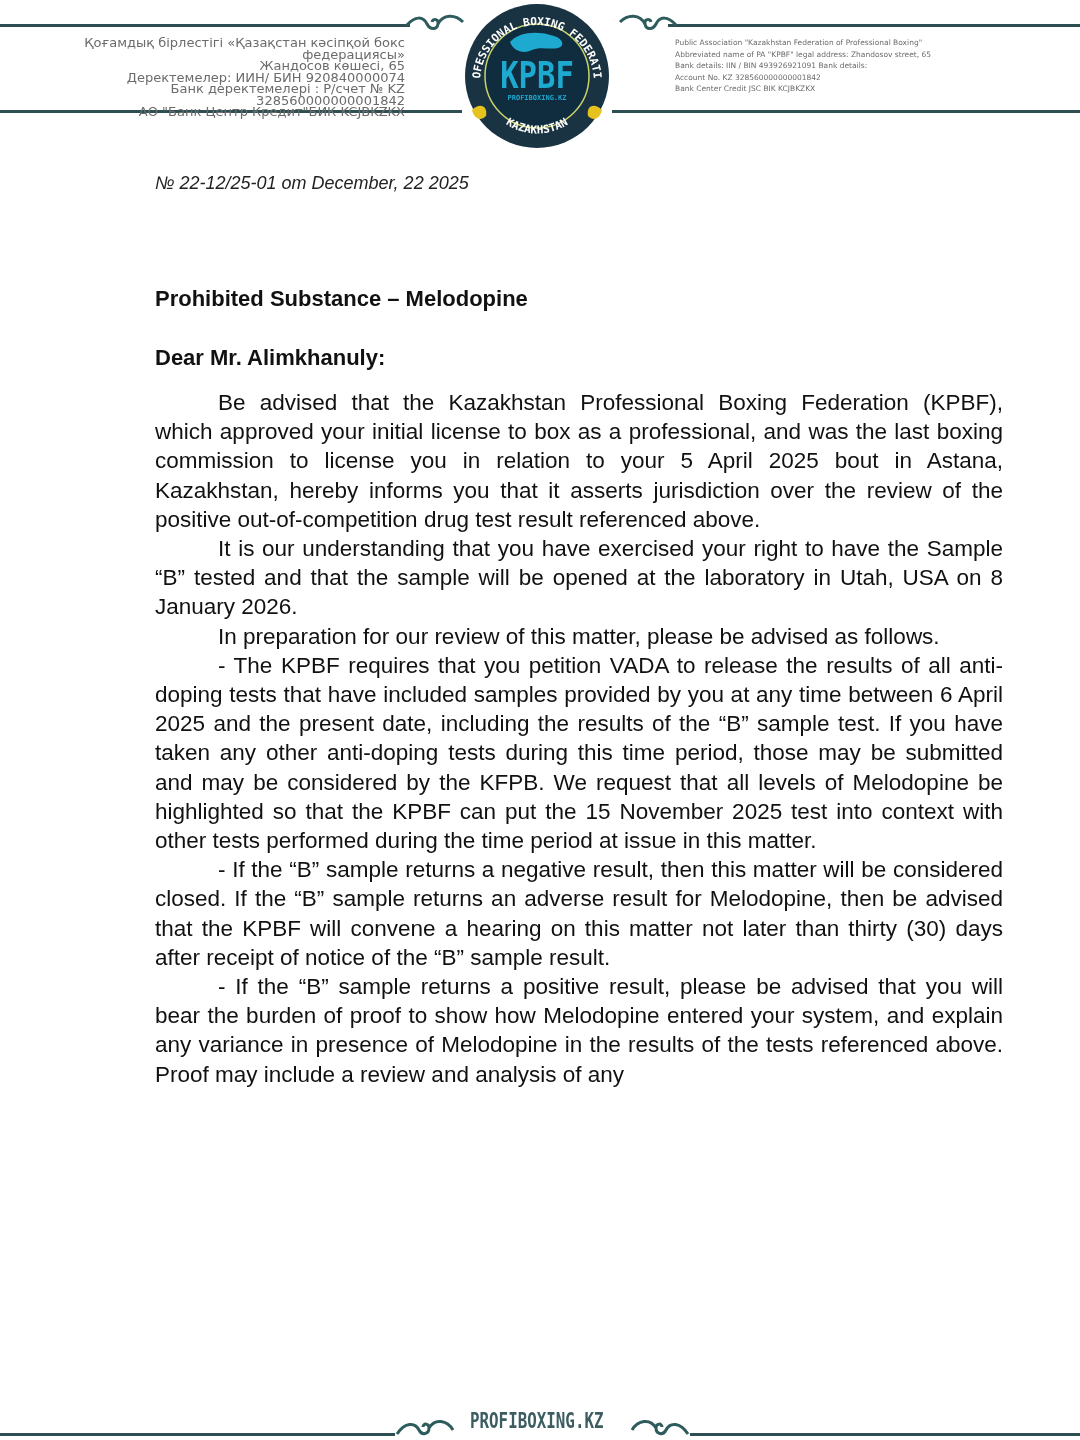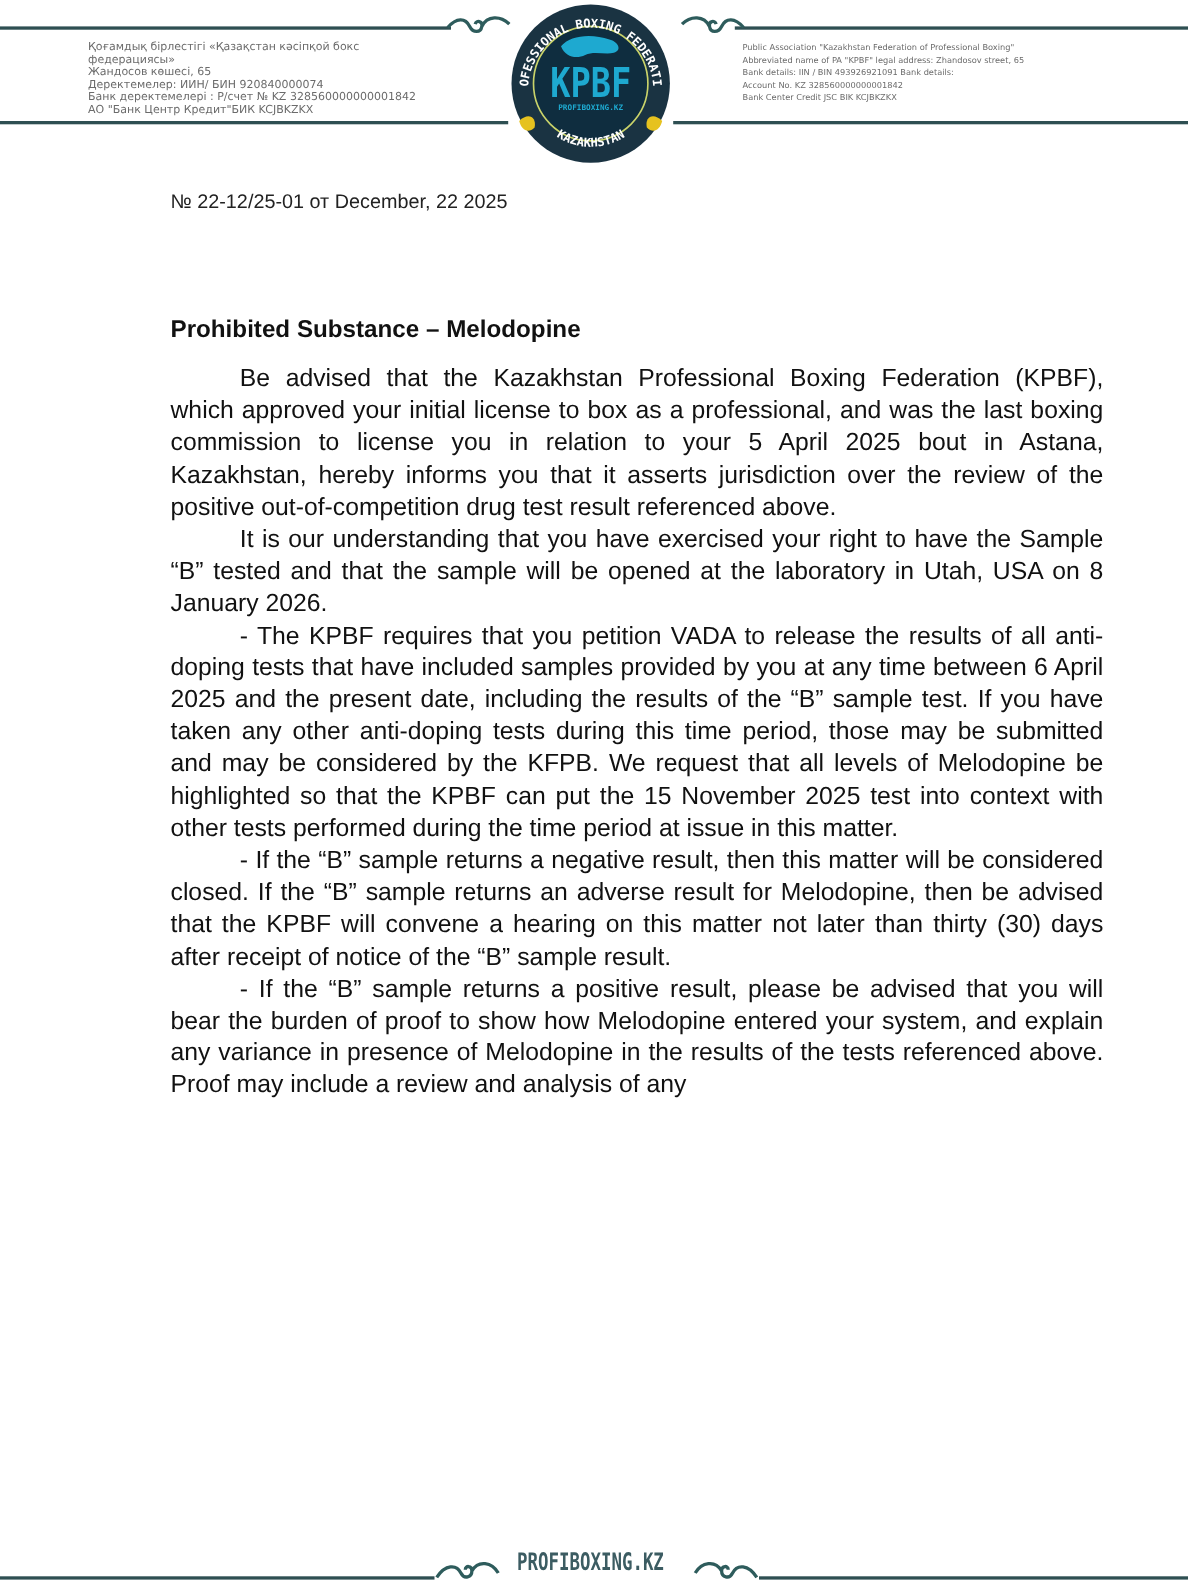--- a/index.html
+++ b/index.html
@@ -7,30 +7,30 @@
     width: 1080px; height: 1440px; background: #ffffff; position: relative; overflow: hidden;
     font-family: "Liberation Sans", sans-serif; color: #111;
   }
   .rule { position: absolute; height: 3px; background: #2e4f52; }
   .rule.top-l { left: 0; top: 24px; width: 410px; }
   .rule.top-r { left: 668px; top: 24px; width: 412px; }
   .rule.bot-l { left: 0; top: 110px; width: 462px; }
   .rule.bot-r { left: 612px; top: 110px; width: 468px; }
   .curl { position: absolute; color: #2e5c5c; font-size: 22px; line-height: 1; }
   .hdr-left {
-    position: absolute; left: 80px; top: 37px; width: 325px; 
-    font-family: "DejaVu Sans", sans-serif; font-size: 10px; line-height: 11.5px; color: #6b6b6b;
+    position: absolute; left: 80px; top: 37px; width: 325px; text-align: right;
+    font-family: "DejaVu Sans", sans-serif; font-size: 13px; line-height: 11.5px; color: #6b6b6b;
   }
   .hdr-right {
     position: absolute; left: 675px; top: 37px; width: 330px; text-align: left;
     font-family: "DejaVu Sans", sans-serif; font-size: 7.5px; line-height: 11.5px; color: #6b6b6b;
   }
   .logo { position: absolute; left: 458px; top: 2px; width: 158px; height: 148px; }
   .refline {
-    position: absolute; left: 155px; top: 173px; font-size: 18px; color: #222;
+    position: absolute; left: 155px; top: 173px; font-size: 18px; font-style: italic; color: #222;
   }
   .content { position: absolute; left: 155px; top: 284px; width: 848px; }
   .subject { font-weight: bold; font-size: 22px; line-height: 29px; }
   .substance { font-weight: bold; font-size: 22px; line-height: 29px; }
   .salutation { font-weight: bold; font-size: 22px; line-height: 29px; margin-top: 30px; }
   .body-text { margin-top: 16px; font-size: 22.5px; line-height: 29.2px; }
   .body-text p { margin: 0; text-align: justify; text-indent: 63px; }
   .footer {
     position: absolute; left: 0; top: 1400px; width: 1080px; height: 40px;
   }
@@ -99,23 +99,25 @@
     </svg>
   </div>
 </div>
 
 <div class="refline">№ 22-12/25-01 от December, 22 2025</div>
 
 <div class="content">
   <div class="subject">
   </div>
   <div class="substance">Prohibited Substance – Melodopine</div>
+  <div class="salutation">Dear Mr. Alimkhanuly:</div>
   <div class="body-text">
     <p>Be advised that the Kazakhstan Professional Boxing Federation (KPBF), which approved your initial license to box as a professional, and was the last boxing commission to license you in relation to your 5 April 2025 bout in Astana, Kazakhstan, hereby informs you that it asserts jurisdiction over the review of the positive out-of-competition drug test result referenced above.</p>
     <p>It is our understanding that you have exercised your right to have the Sample “B” tested and that the sample will be opened at the laboratory in Utah, USA on 8 January 2026.</p>
+    <p>In preparation for our review of this matter, please be advised as follows.</p>
     <p>- The KPBF requires that you petition VADA to release the results of all anti-doping tests that have included samples provided by you at any time between 6 April 2025 and the present date, including the results of the “B” sample test.  If you have taken any other anti-doping tests during this time period, those may be submitted and may be considered by the KFPB.  We request that all levels of Melodopine be highlighted so that the KPBF can put the 15 November 2025 test into context with other tests performed during the time period at issue in this matter.</p>
     <p>- If the “B” sample returns a negative result, then this matter will be considered closed.  If the “B” sample returns an adverse result for Melodopine, then be advised that the KPBF will convene a hearing on this matter not later than thirty (30) days after receipt of notice of the “B” sample result.</p>
     <p>- If the “B” sample returns a positive result, please be advised that you will bear the burden of proof to show how Melodopine entered your system, and explain any variance in presence of Melodopine in the results of the tests referenced above.  Proof may include a review and analysis of any</p>
   </div>
 </div>
 
 <div class="footer">
   <div class="line" style="left:0; width:395px;"></div>
   <div class="line" style="left:690px; width:390px;"></div>
   <div style="position:absolute; left:395px; top:16px;">

